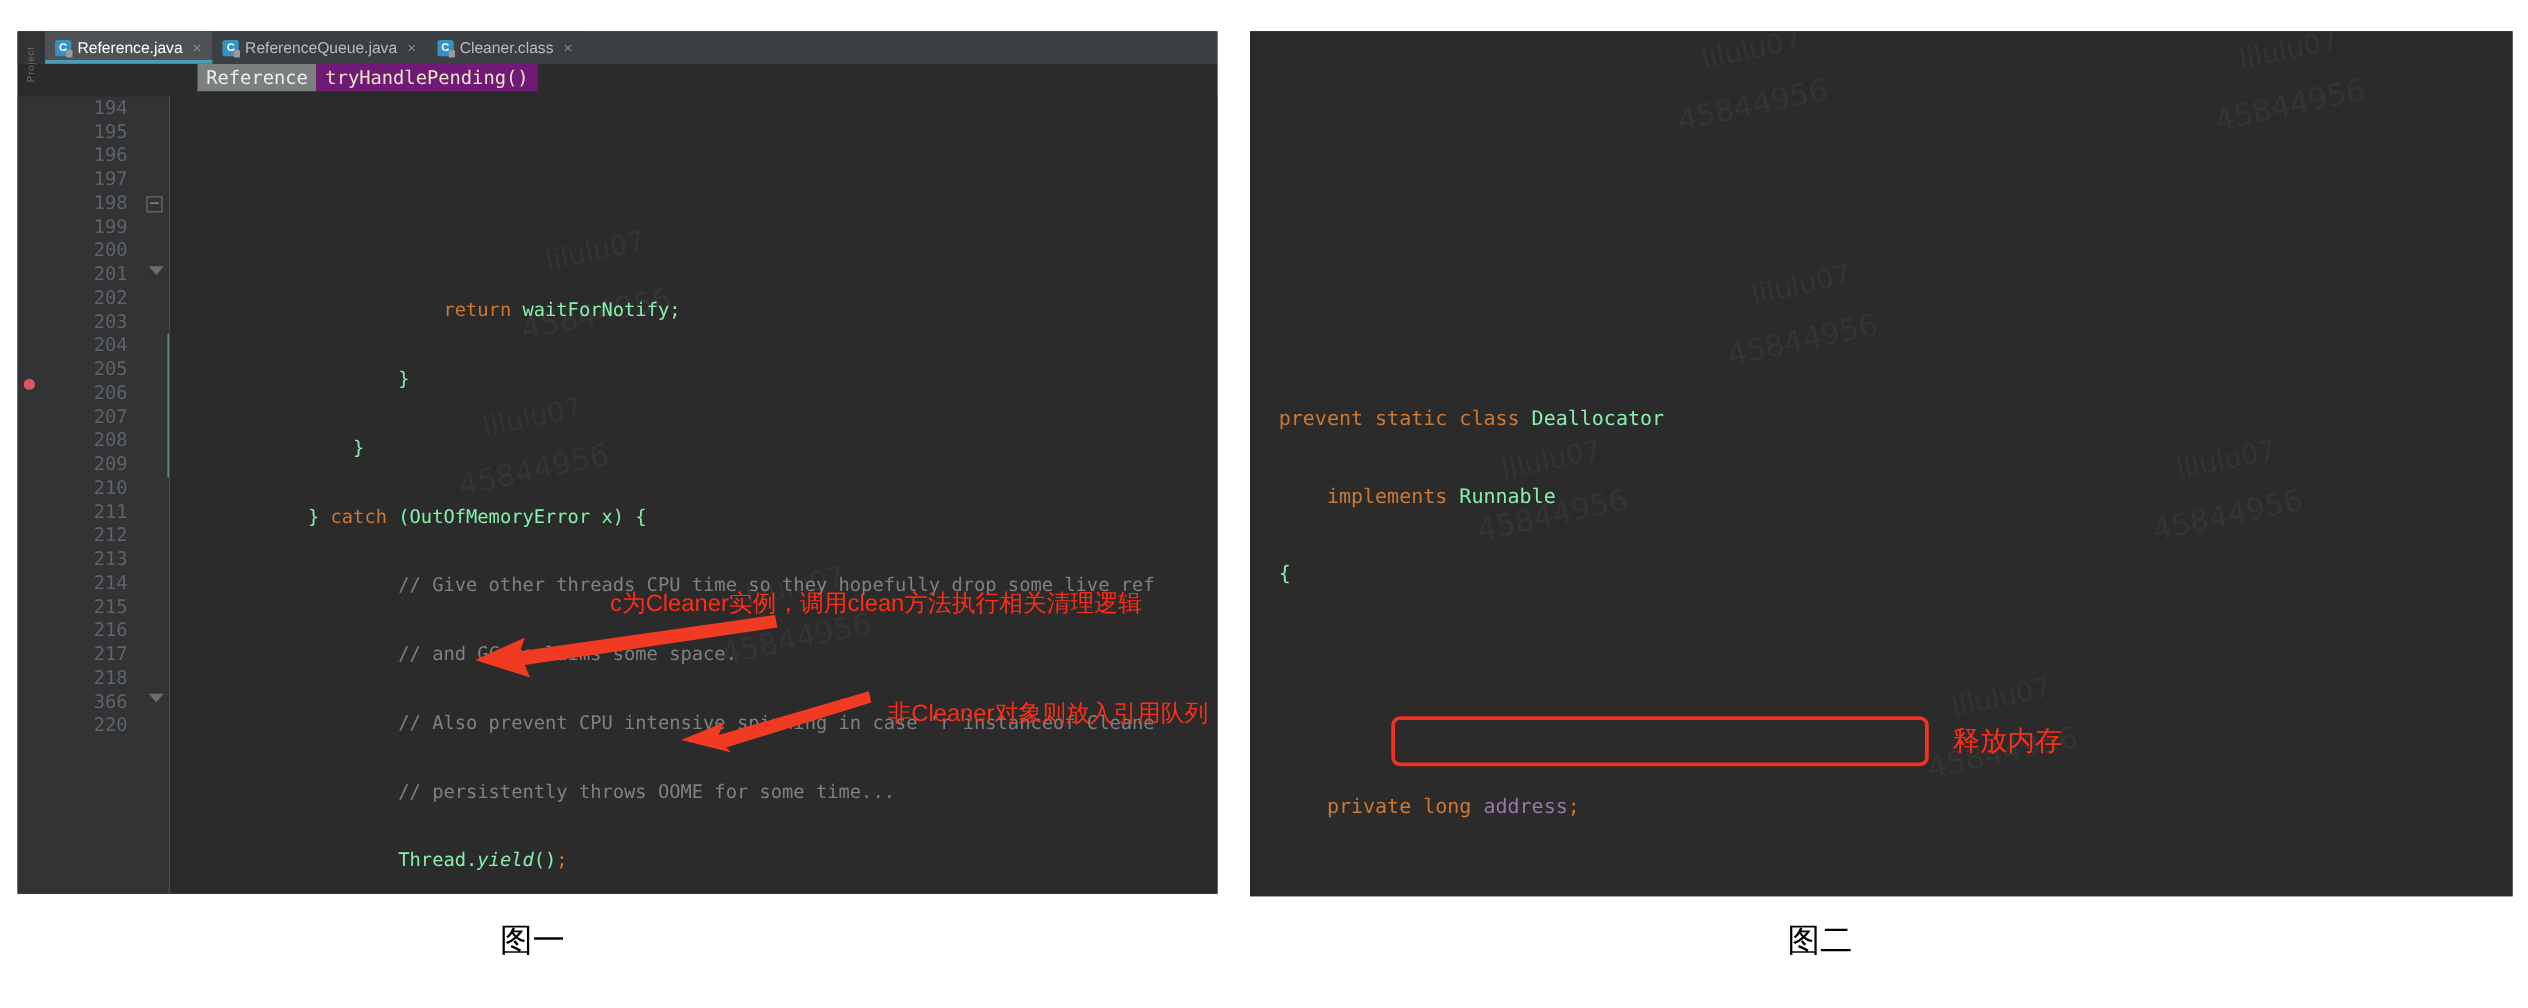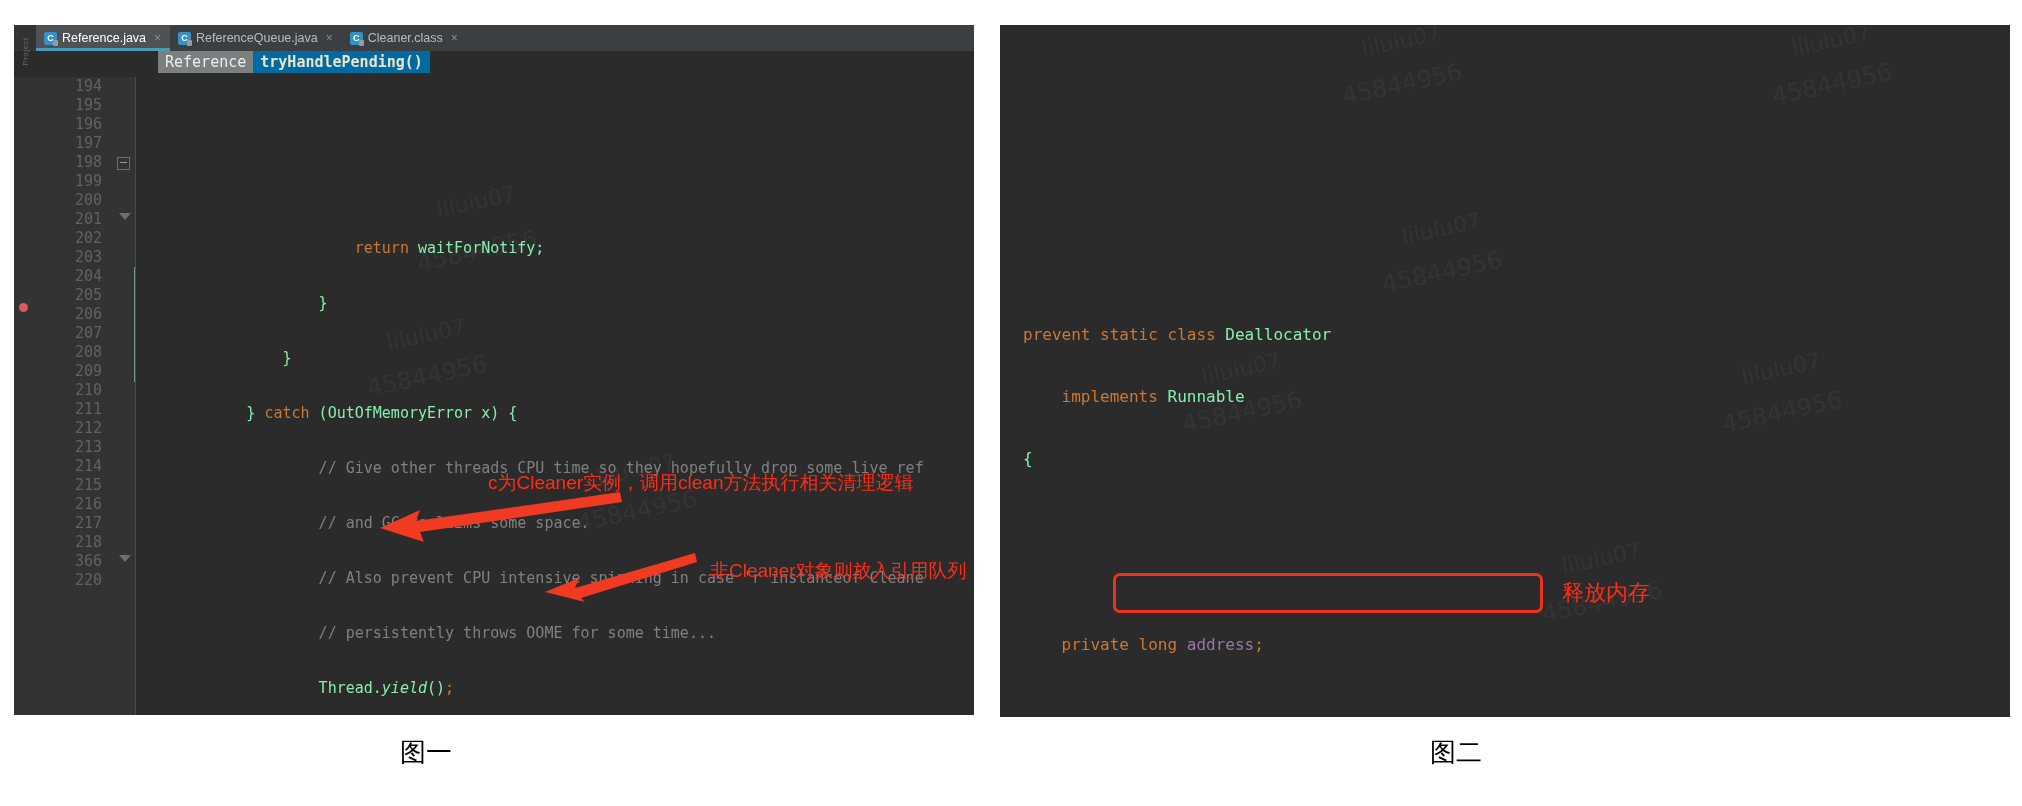--- a/index.html
+++ b/index.html
@@ -45,21 +45,21 @@
   }
   .tab .close{font-size:12px;color:#8b8b8b;margin-left:3px;}
 
   .breadcrumbbar{height:26px;background:#2b2b2b;display:flex;align-items:flex-start;padding-left:22px;}
   .breadcrumbbar .spacer{width:122px;}
   .crumb{
     font-family:"DejaVu Sans Mono", monospace;font-size:15px;
     padding:2px 7px;color:#cfcfcf;
   }
   .crumb.c1{background:#7c7f80;color:#eeeeee;}
-  .crumb.c2{background:#0369a1;color:#e8e4c8;font-weight:bold;}
+  .crumb.c2{background:#701a75;color:#e8e4c8;}
 
   .editor{position:relative;display:flex;background:#2b2b2b;height:638px;overflow:hidden;}
   .leftstrip{width:22px;background:#313335;flex:0 0 22px;position:relative;}
   .leftstrip .mark{position:absolute;left:4px;width:8px;height:8px;}
   .gutter{
     width:72px;flex:0 0 72px;background:#313335;position:relative;
     font-family:"DejaVu Sans Mono", monospace;font-size:15px;color:#606366;
     text-align:right;padding-top:0;
   }
   .gutter .ln{height:19px;line-height:19px;padding-right:6px;}

